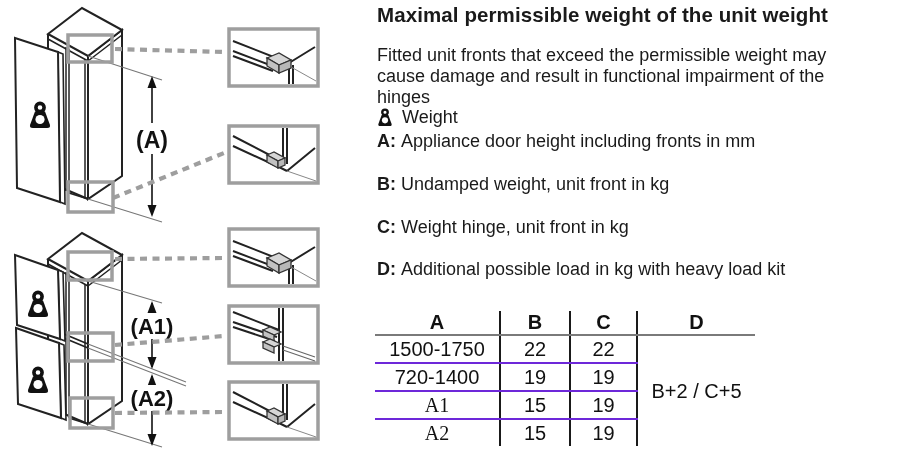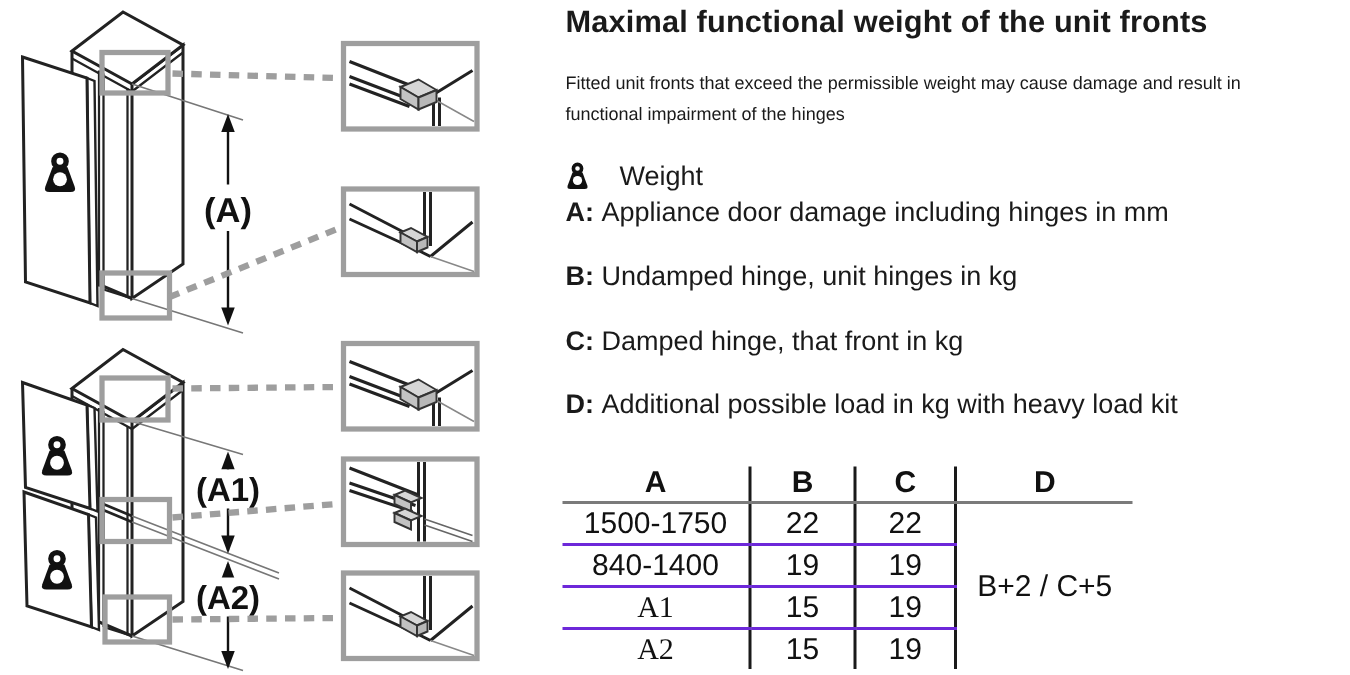--- a/index.html
+++ b/index.html
@@ -2,22 +2,22 @@
 <html><head>
 <meta charset="utf-8">
 <style>
   html,body{margin:0;padding:0;background:#ffffff;}
   .page{
     position:relative;width:900px;height:450px;background:#ffffff;
     font-family:"Liberation Sans", sans-serif;color:#1a1a1a;overflow:hidden;
   }
   .abs{position:absolute;}
   .title{left:377px;top:3px;font-size:20.5px;font-weight:bold;white-space:nowrap;letter-spacing:.1px;}
-  .para{left:377px;top:45px;width:502px;font-size:12px;line-height:21px;}
-  .weight-line{left:377px;top:107px;display:flex;align-items:center;gap:20px;font-size:18px;}
+  .para{left:377px;top:45px;width:502px;font-size:18px;line-height:21px;}
+  .weight-line{left:377px;top:107px;display:flex;align-items:center;gap:9px;font-size:18px;}
   .def{left:377px;font-size:18px;line-height:21px;white-space:nowrap;}
   .def b{font-weight:bold;margin-right:5px;}
   .def-a{top:131px;}
   .def-b{top:174px;}
   .def-c{top:217px;}
   .def-d{top:259px;text-align:center;}
 
   .spec-table{left:375px;top:311px;border-collapse:collapse;font-size:20px;color:#111;}
   .spec-table th,.spec-table td{padding:0;margin:0;text-align:center;font-weight:normal;}
   .spec-table th{font-weight:bold;height:23px;border-bottom:2px solid #7a7a7a;}
@@ -142,41 +142,41 @@
 
       <path d="M115,259 L224,258" stroke="#9e9e9e" stroke-width="4.2" stroke-dasharray="7 5.5" fill="none"></path>
       <path d="M115,345 L224,336" stroke="#9e9e9e" stroke-width="4.2" stroke-dasharray="7 5.5" fill="none"></path>
       <path d="M115,413 L224,412" stroke="#9e9e9e" stroke-width="4.2" stroke-dasharray="7 5.5" fill="none"></path>
     </g>
     <use href="#detail-top" x="227" y="227"></use>
     <use href="#detail-middle" x="227" y="304"></use>
     <use href="#detail-bottom" x="227" y="380"></use>
   </svg>
 
-  <div class="abs title">Maximal functional weight of the unit fronts</div>
+  <div class="abs title">Maximal permissible weight of the unit weight</div>
 
   <div class="abs para">Fitted unit fronts that exceed the permissible weight may cause damage and result in functional impairment of the hinges</div>
 
   <div class="abs weight-line">
     <svg width="16" height="20" viewBox="0 0 24 30">
       <circle cx="12" cy="6.5" r="4.1" fill="none" stroke="#111" stroke-width="3.6"></circle>
       <path d="M7,10.5 Q12,9 17,10.5 L21.8,23.5 Q23,27 19,27 L5,27 Q1,27 2.2,23.5 Z" fill="#111"></path>
       <circle cx="12" cy="18.5" r="4.6" fill="#fff"></circle>
     </svg>
     <span>Weight</span>
   </div>
 
   <div class="abs def def-a">
-    <b>A:</b><span>Appliance door damage including hinges in mm</span>
+    <b>A:</b><span>Appliance door height including fronts in mm</span>
   </div>
   <div class="abs def def-b">
-    <b>B:</b><span>Undamped hinge, unit hinges in kg</span>
+    <b>B:</b><span>Undamped weight, unit front in kg</span>
   </div>
   <div class="abs def def-c">
-    <b>C:</b><span>Damped hinge, that front in kg</span>
+    <b>C:</b><span>Weight hinge, unit front in kg</span>
   </div>
   <div class="abs def def-d">
     <b>D:</b><span>Additional possible load in kg with heavy load kit</span>
   </div>
 
   <table class="abs spec-table">
     <thead>
       <tr>
         <th class="col-a vline">A</th>
         <th class="col-b vline">B</th>
@@ -185,21 +185,21 @@
       </tr>
     </thead>
     <tbody>
       <tr>
         <td class="vline hline">1500-1750</td>
         <td class="vline hline">22</td>
         <td class="vline hline">22</td>
         <td class="dcell" rowspan="4">B+2 / C+5</td>
       </tr>
       <tr>
-        <td class="vline hline">840-1400</td>
+        <td class="vline hline">720-1400</td>
         <td class="vline hline">19</td>
         <td class="vline hline">19</td>
       </tr>
       <tr>
         <td class="vline hline rowlabel-bold">A1</td>
         <td class="vline hline">15</td>
         <td class="vline hline">19</td>
       </tr>
       <tr>
         <td class="vline rowlabel-bold">A2</td>

